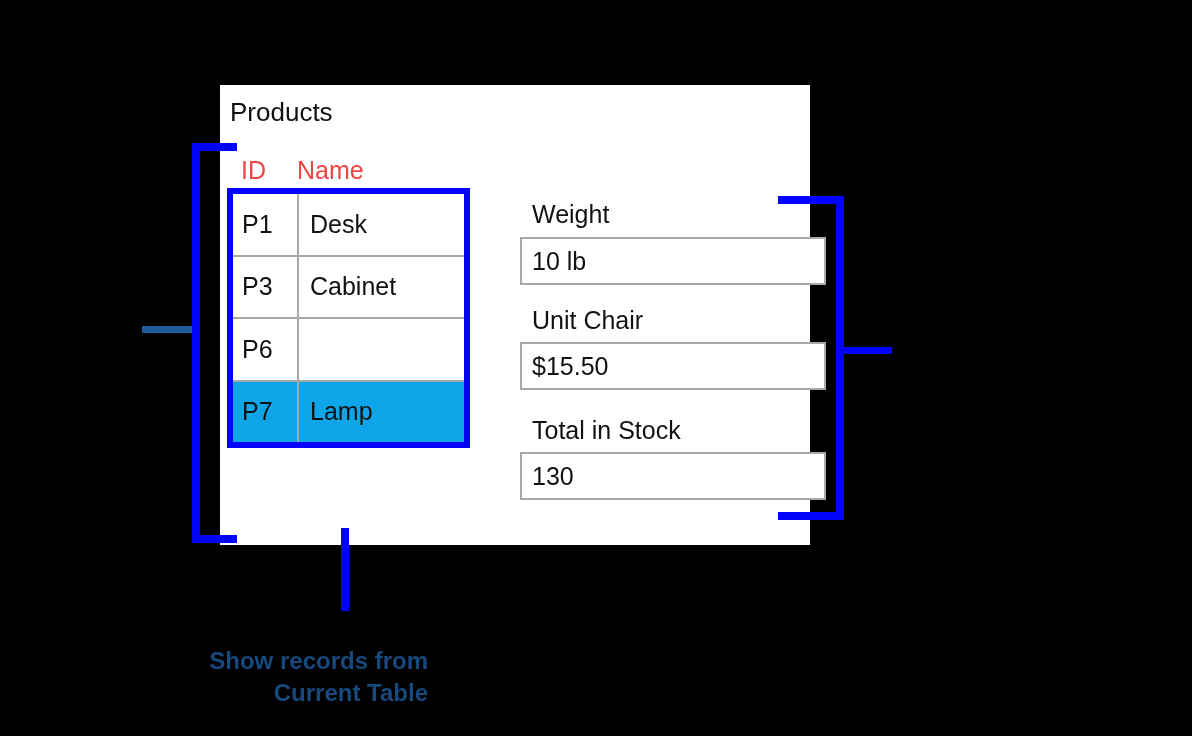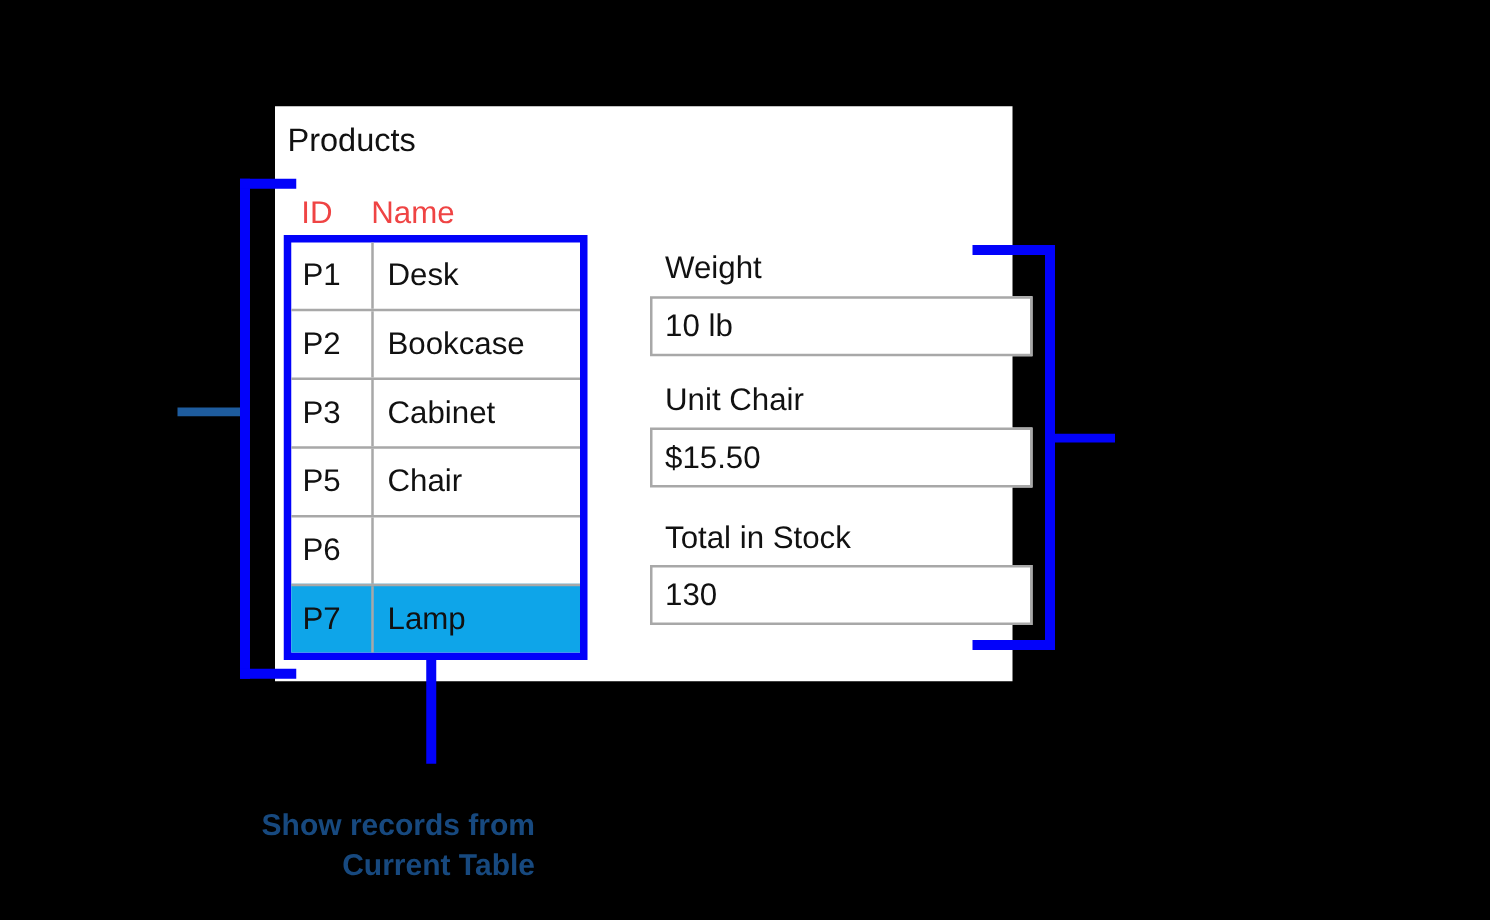--- a/index.html
+++ b/index.html
@@ -26,21 +26,21 @@
   }
 
   
   .col-header { top: 156px; font-size: 25px; color: #ef4444; }
   .col-header-id   { left: 241px; }
   .col-header-name { left: 297px; }
 
   
   .ptable {
     left: 227px; top: 188px;
-    width: 243px; height: 340px;
+    width: 243px; height: 260px;
     border: 6px solid #0202fa;
     box-sizing: border-box;
     background: #ffffff;
     display: flex; flex-direction: column;
   }
   .trow {
     flex: 1 1 auto;
     display: flex;
     font-size: 25px; color: #111111;
   }
@@ -110,30 +110,22 @@
 
 <div class="abs col-header col-header-id">ID</div>
 <div class="abs col-header col-header-name">Name</div>
 
 <div class="abs ptable">
   <div class="trow">
     <div class="cell-id">P1</div>
     <div class="cell-name">Desk</div>
   </div>
   <div class="trow">
-    <div class="cell-id">P2</div>
-    <div class="cell-name">Bookcase</div>
-  </div>
-  <div class="trow">
     <div class="cell-id">P3</div>
     <div class="cell-name">Cabinet</div>
-  </div>
-  <div class="trow">
-    <div class="cell-id">P5</div>
-    <div class="cell-name">Chair</div>
   </div>
   <div class="trow">
     <div class="cell-id">P6</div>
   </div>
   <div class="trow highlight">
     <div class="cell-id">P7</div>
     <div class="cell-name">Lamp</div>
   </div>
 </div>
 

